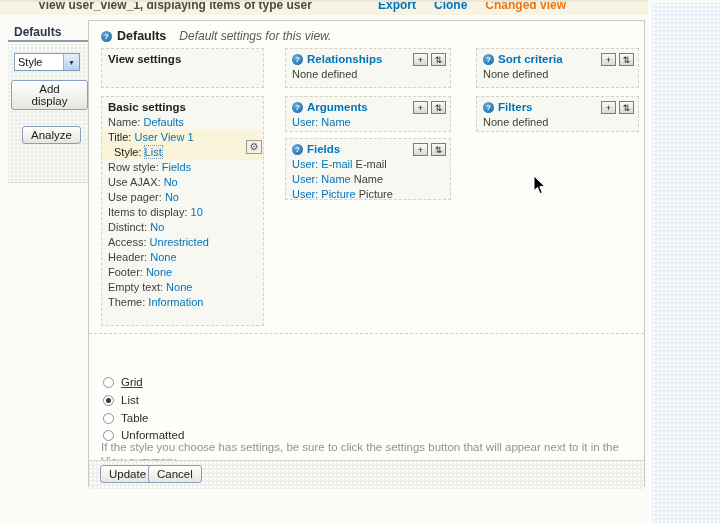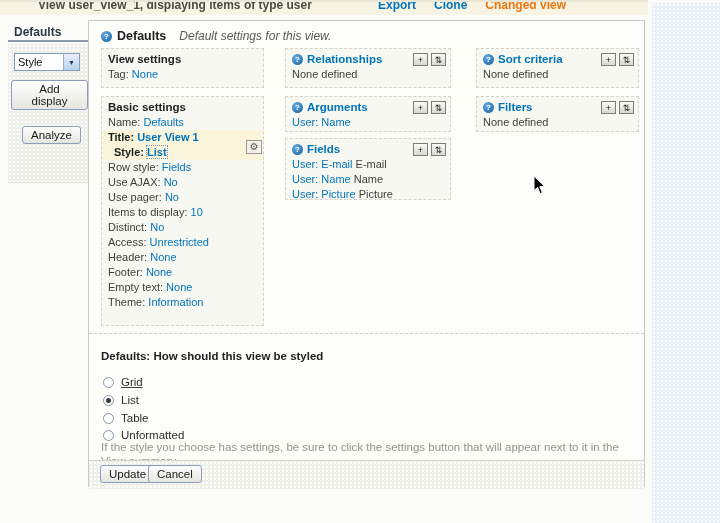--- a/index.html
+++ b/index.html
@@ -88,21 +88,21 @@
   .box-head .box-link{font-weight:bold;font-size:11.5px;color:#0074bb;}
   .box-head .spacer{flex:1;}
   .mini{
     width:15px;height:13px;box-sizing:border-box;
     border:1px solid #7d7d77;background:linear-gradient(#fafaf8,#d9d9d2);
     font-size:9px;line-height:10px;padding:0;color:#222;cursor:pointer;
   }
   .mini + .mini{margin-left:-1px;}
   .row{line-height:15px;padding:0 6px;white-space:nowrap;}
   .row .lbl{color:#3f3f3a;}
-  .row.hl{background:#f9f4da;font-weight:bold;}
+  .row.hl{background:#f9f4da;font-weight:normal;}
   .row.hl .lbl{color:#1d1d1d;}
   .row.indent{padding-left:12px;}
   .focus-outline{outline:1px dotted #6f94b8;}
   .gear-btn{
     position:absolute;right:1px;top:43px;width:16px;height:14px;box-sizing:border-box;
     border:1px solid #9a9a90;background:#f2f1ea;
     display:flex;align-items:center;justify-content:center;
     font-size:10px;line-height:10px;color:#55554e;padding:0;cursor:pointer;
   }
   
@@ -162,24 +162,20 @@
 <div class="panel">
 
   <div class="panel-header">
     <span class="help-icon">?</span>
     <span class="ptitle">Defaults</span>
     <span class="psub">Default settings for this view.</span>
   </div>
 
   <div class="box" style="left:12px;top:27px;width:163px;height:40px;">
     <div class="box-title">View settings</div>
-    <div class="row">
-      <span class="lbl">Tag:</span>
-      <a class="link">None</a>
-    </div>
   </div>
 
   <div class="box" style="left:12px;top:75px;width:163px;height:230px;">
     <div class="box-title">Basic settings</div>
     <div class="row"><span class="lbl">Name:</span> <a class="link">Defaults</a></div>
     <div class="row hl"><span class="lbl">Title:</span> <a class="link">User View 1</a></div>
     <div class="row hl indent"><span class="lbl">Style:</span> <a class="link focus-outline">List</a></div>
     <div class="row"><span class="lbl">Row style:</span> <a class="link">Fields</a></div>
     <div class="row"><span class="lbl">Use AJAX:</span> <a class="link">No</a></div>
     <div class="row"><span class="lbl">Use pager:</span> <a class="link">No</a></div>
@@ -244,21 +240,20 @@
       <span class="help-icon">?</span>
       <a class="box-link">Filters</a>
       <span class="spacer"></span>
       <button class="mini">+</button>
       <button class="mini">⇅</button>
     </div>
     <div class="row"><span class="lbl">None defined</span></div>
   </div>
 
   <div class="style-form">
-    <div class="form-heading">Defaults: How should this view be styled</div>
 
     <div class="radio-row" style="top:42px;text-decoration:underline;">
       <span class="radio"></span>
       <span class="radio-label">Grid</span>
     </div>
     <div class="radio-row" style="top:60px;">
       <span class="radio checked"></span>
       <span class="radio-label">List</span>
     </div>
     <div class="radio-row" style="top:78px;">

